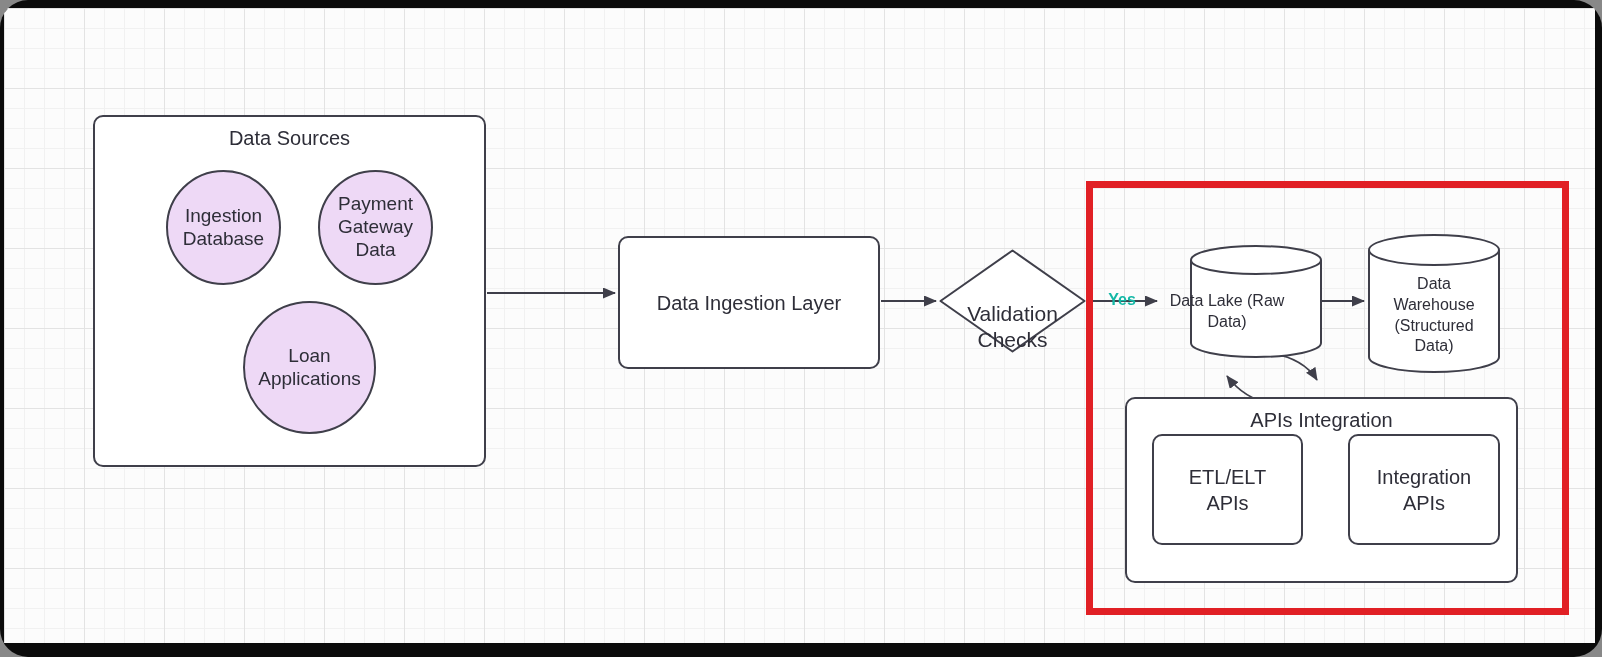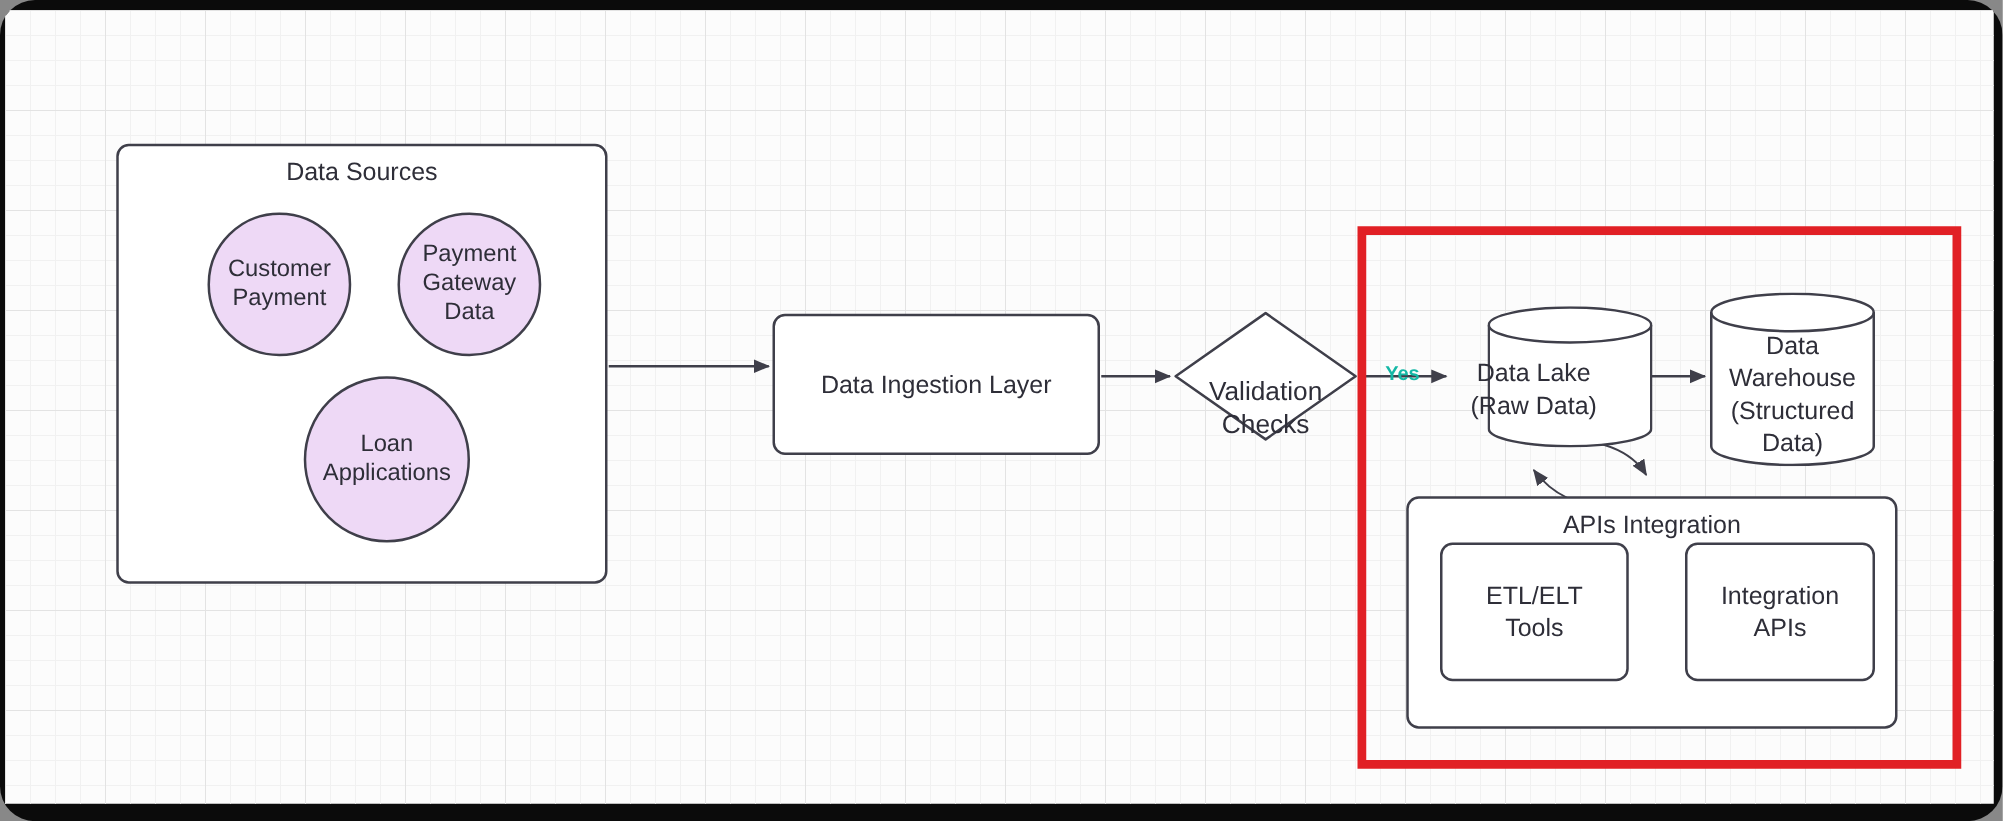--- a/index.html
+++ b/index.html
@@ -43,21 +43,21 @@
   .circle{
     background:#eed9f6;
     border:2px solid #3f3f4a;
     border-radius:50%;
     display:flex;align-items:center;justify-content:center;
     text-align:center;font-size:19px;line-height:1.2;
   }
   .cyl-label{
     position:absolute;left:0;right:0;
     display:flex;align-items:center;justify-content:center;
-    text-align:center;font-size:20px;line-height:1.3;
+    text-align:center;font-size:16px;line-height:1.3;
   }
   .diamond-label{
     position:absolute;inset:0;
     display:flex;align-items:flex-end;justify-content:center;
     text-align:center;font-size:21px;line-height:1.25;
   }
   .edge-label{
     position:absolute;z-index:4;
     font-size:16px;font-weight:bold;color:#14b8a6;
     text-align:center;
@@ -87,32 +87,32 @@
     <path d="M 1294 301 L 1364 301" fill="none" stroke="#3f3f4a" stroke-width="2" marker-end="url(#arrow)"></path>
     <path d="M 1236 351 Q 1298 349 1317 380" fill="none" stroke="#3f3f4a" stroke-width="1.6" marker-end="url(#arrow)"></path>
     <path d="M 1319 402 Q 1257 416 1227 376" fill="none" stroke="#3f3f4a" stroke-width="1.6" marker-end="url(#arrow)"></path>
   </svg>
 
   <div class="node group" style="left:93px;top:115px;width:393px;height:352px;">
     <div class="group-title">Data Sources</div>
   </div>
 
   <div class="node circle" style="left:166px;top:170px;width:115px;height:115px;">
-    <span style="max-width:100px;">Customer Payment</span>
+    <span style="max-width:100px;">Ingestion Database</span>
   </div>
 
   <div class="node circle" style="left:318px;top:170px;width:115px;height:115px;">
     <span style="max-width:90px;">Payment Gateway Data</span>
   </div>
 
   <div class="node circle" style="left:243px;top:301px;width:133px;height:133px;">
     <span style="max-width:115px;">Loan Applications</span>
   </div>
 
-  <div class="node box" style="left:618px;top:251px;width:262px;height:113px;">
+  <div class="node box" style="left:618px;top:236px;width:262px;height:133px;">
     <span>Data Ingestion Layer</span>
   </div>
 
   <div class="node" style="left:939px;top:249px;width:147px;height:104px;">
     <svg width="147" height="104" viewBox="0 0 147 104">
       <polygon points="73.5,1.5 145.5,52 73.5,102.5 1.5,52" fill="#ffffff" stroke="#3f3f4a" stroke-width="2" stroke-linejoin="round"></polygon>
     </svg>
     <div class="diamond-label">
       <span style="max-width:100px;">Validation Checks</span>
     </div>
@@ -138,21 +138,21 @@
     <div class="cyl-label" style="top:28px;bottom:4px;">
       <span style="max-width:112px;">Data Warehouse (Structured Data)</span>
     </div>
   </div>
 
   <div class="node group" style="left:1125px;top:397px;width:393px;height:186px;">
     <div class="group-title">APIs Integration</div>
   </div>
 
   <div class="node box" style="left:1152px;top:434px;width:151px;height:111px;">
-    <span style="max-width:95px;">ETL/ELT Tools</span>
+    <span style="max-width:95px;">ETL/ELT APIs</span>
   </div>
 
   <div class="node box" style="left:1348px;top:434px;width:152px;height:111px;">
     <span style="max-width:110px;">Integration APIs</span>
   </div>
 
   <div id="highlight-rect" style="left:1086px;top:181px;width:483px;height:434px;"></div>
 </div>
 
 </body></html>

